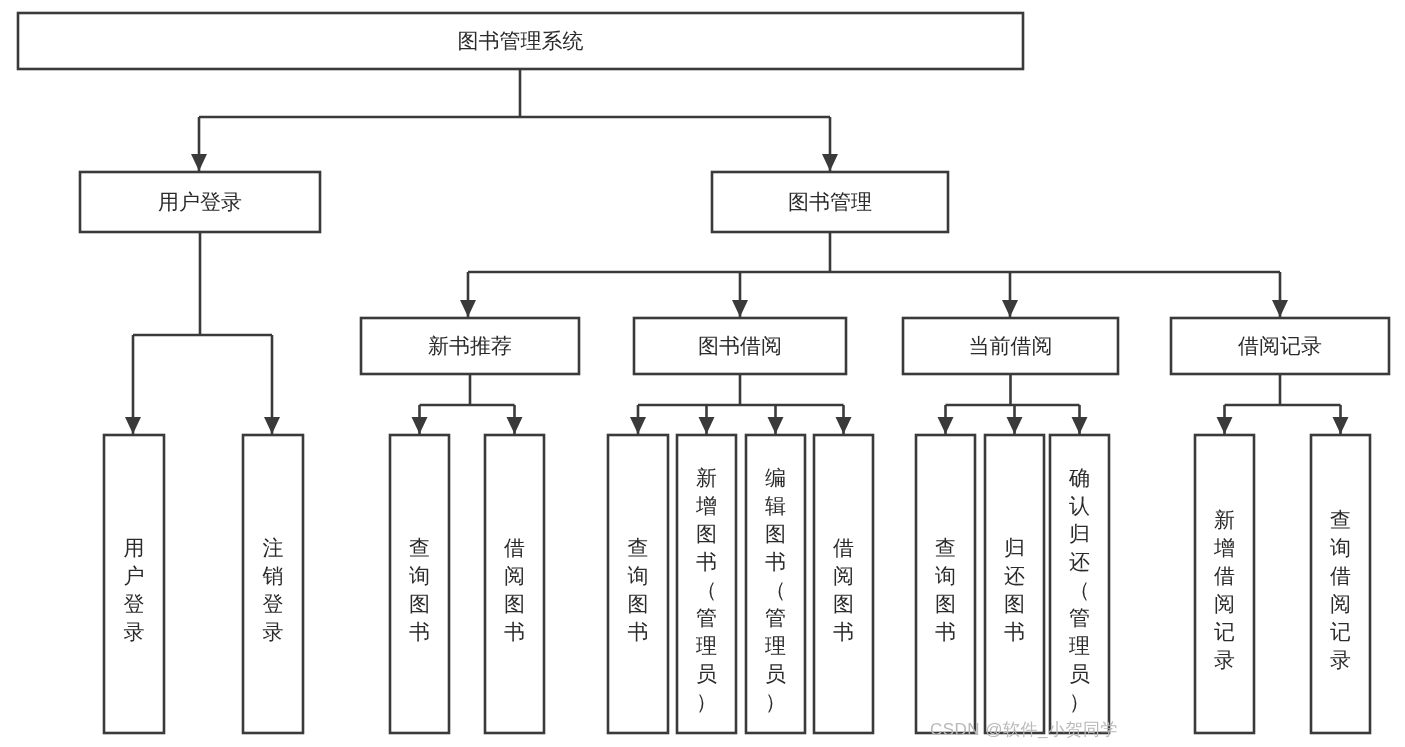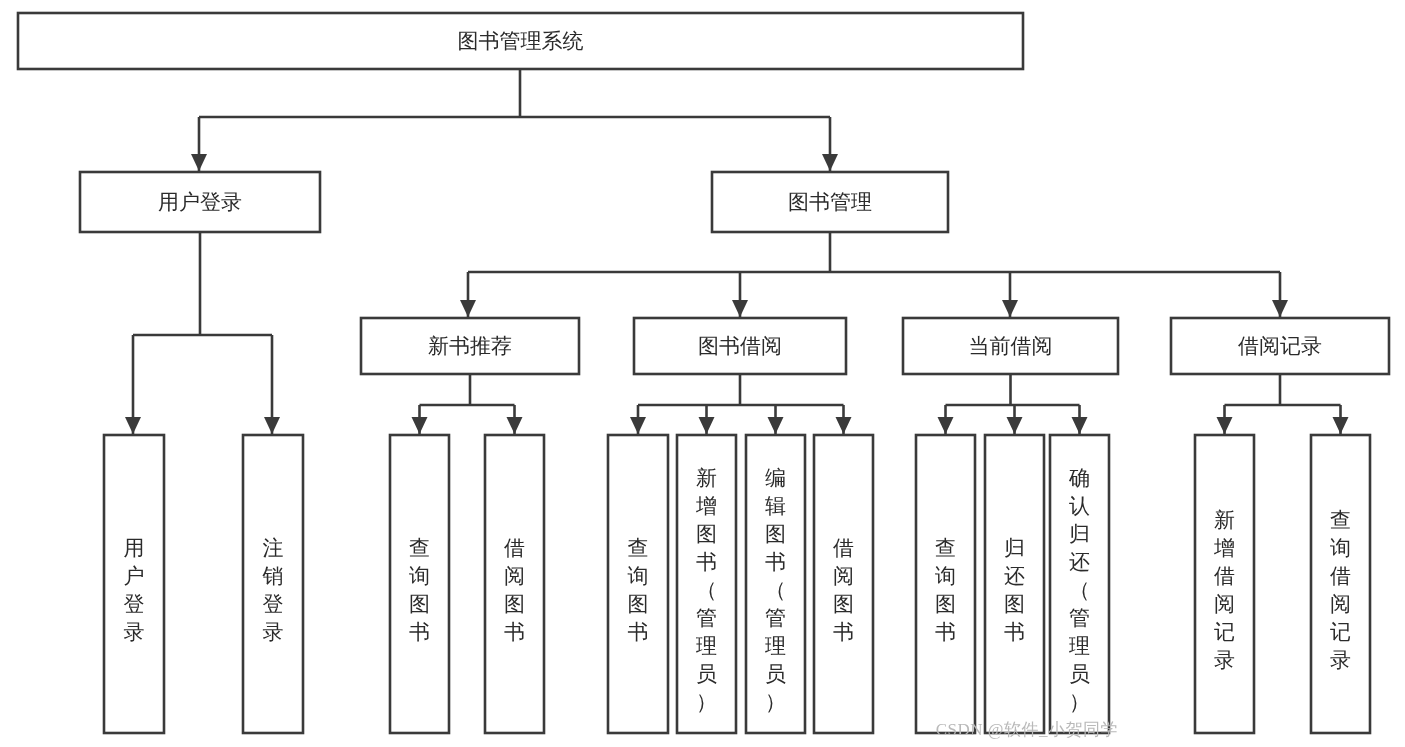--- a/index.html
+++ b/index.html
@@ -46,21 +46,21 @@
     stroke-linejoin: miter;
   }
   .arrow-head {
     fill: #3a3a3a;
     stroke: none;
   }
   .watermark {
     position: absolute;
     right: 8px;
     bottom: 6px;
-    font-family: Liberation Serif, serif;
+    font-family: Liberation Sans, sans-serif;
     font-size: 17px;
     color: #b9b9b9;
     letter-spacing: 0.5px;
     user-select: none;
     pointer-events: none;
     white-space: nowrap;
   }
 </style>
 </head>
 <body>

